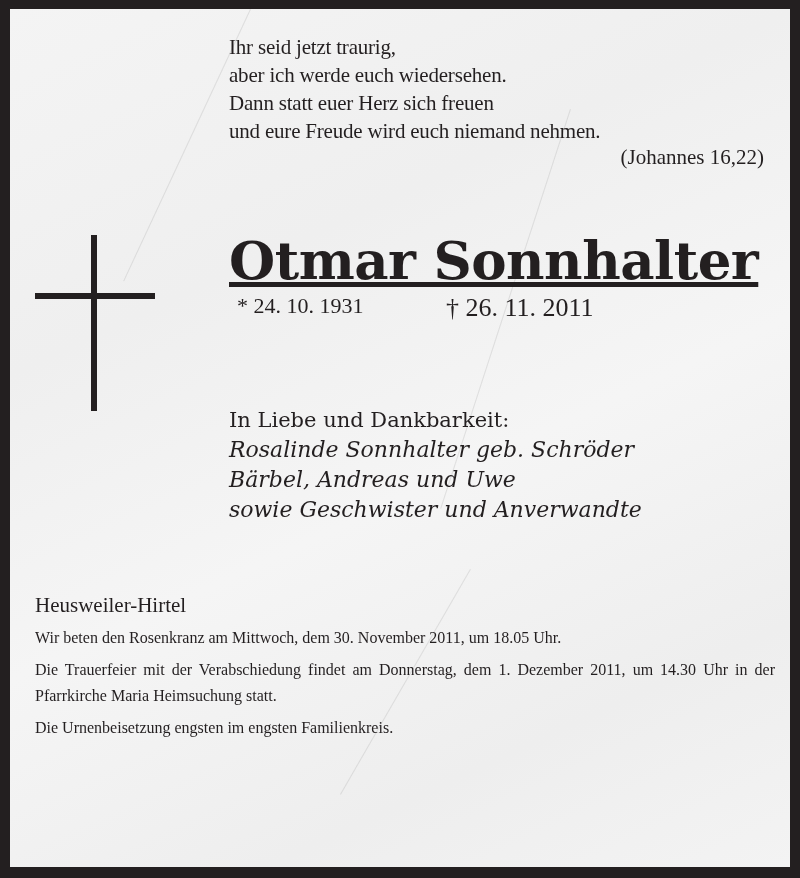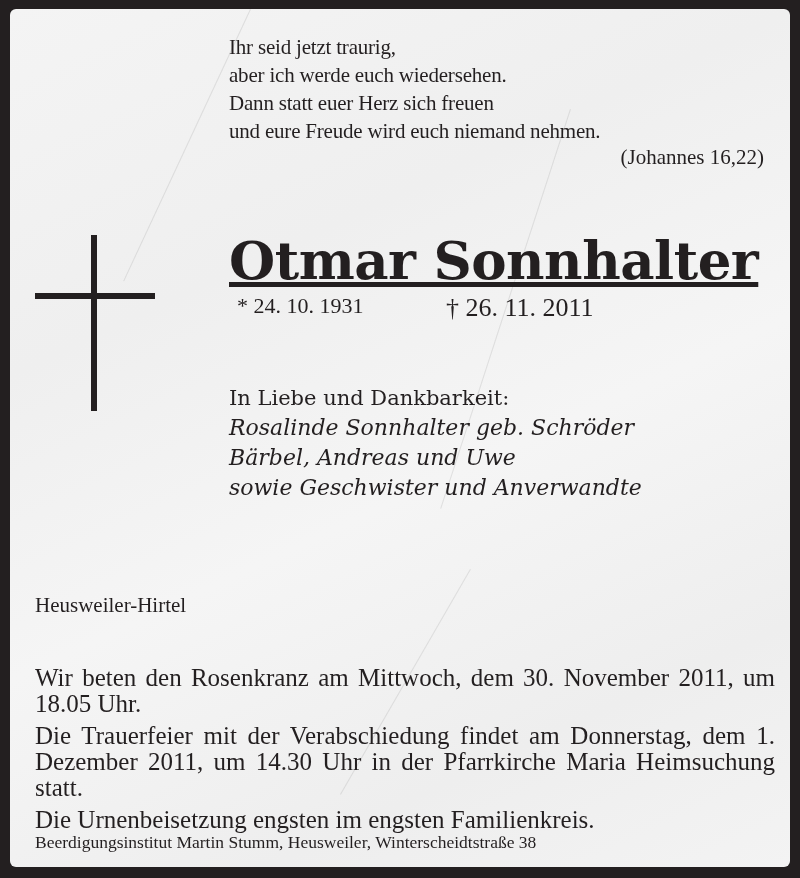--- a/index.html
+++ b/index.html
@@ -1,37 +1,36 @@
 <!DOCTYPE html>
 <html><head>
 <meta charset="utf-8">
 <style>
   html, body { margin:0; padding:0; }
   body { width:800px; height:878px; background:#231f20; position:relative; overflow:hidden; }
   .card {
     position:absolute; left:10px; top:9px; width:780px; height:858px;
     background: linear-gradient(155deg, #f4f4f4 0%, #efefef 30%, #f5f5f5 55%, #eeeeee 80%, #f3f3f3 100%);
     overflow:hidden;
-    border-radius:6px;
   }
   .vein { position:absolute; border-left:1px solid rgba(160,160,160,0.25); transform-origin:top left; }
   .serif { font-family:"DejaVu Serif", "Liberation Serif", serif; color:#231f20; }
   .cond { font-family:"Liberation Serif", serif; color:#231f20; }
   .verse { position:absolute; left:219px; top:24px; font-size:21px; line-height:28px; }
   .verse div { white-space:nowrap; letter-spacing:-0.2px; }
   .ref { position:absolute; right:26px; top:136px; font-size:21px;margin-left:17px; }
   .cross-v { position:absolute; left:81px; top:226px; width:6px; height:176px; background:#231f20; }
   .cross-h { position:absolute; left:25px; top:284px; width:120px; height:6px; background:#231f20; }
   .name { position:absolute; left:219px; top:220px; font-size:53px; font-weight:bold; letter-spacing:-0.5px; white-space:nowrap;text-decoration:underline; }
   .born { position:absolute; left:227px; top:284px; font-size:22px; white-space:nowrap; }
   .died { position:absolute; left:436px; top:284px; font-size:26px; white-space:nowrap; }
   .family { position:absolute; left:219px; top:374px; font-size:22px; line-height:30px; }
   .family .it { font-style:italic; white-space:nowrap; }
   .place { position:absolute; left:25px; top:584px; font-size:21px; }
-  .notice { position:absolute; left:25px; top:616px; width:740px; font-size:25px; line-height:26px;margin-top:40px; }
+  .notice { position:absolute; left:25px; top:616px; width:740px; font-size:16px; line-height:26px; }
   .notice p { margin:0 0 6px 0; text-align:justify; text-align-last:left; }
   .funeral { position:absolute; left:25px; top:823px; font-size:17.5px; white-space:nowrap; }
 </style>
 </head>
 <body>
 
 <div class="card">
   <div class="vein" style="left:240px;top:0;height:300px;transform:rotate(25deg);"></div>
   <div class="vein" style="left:560px;top:100px;height:420px;transform:rotate(18deg);"></div>
   <div class="vein" style="left:460px;top:560px;height:260px;transform:rotate(30deg);"></div>
@@ -47,28 +46,27 @@
   <div>
     <div class="cross-v"></div>
     <div class="cross-h"></div>
   </div>
 
   <div class="name serif">Otmar Sonnhalter</div>
   <div class="born cond">* 24. 10. 1931</div>
   <div class="died cond">† 26. 11. 2011</div>
 
   <div class="family serif">
-    <div style="font-size:21px;">In Liebe und Dankbarkeit:</div>
+    <div style="font-size:21px;margin-top:22px;">In Liebe und Dankbarkeit:</div>
     <div class="it">Rosalinde Sonnhalter geb. Schröder</div>
     <div class="it">Bärbel, Andreas und Uwe</div>
     <div class="it">sowie Geschwister und Anverwandte</div>
   </div>
 
   <div class="place cond">Heusweiler-Hirtel</div>
 
   <div class="notice cond">
     <p>Wir beten den Rosenkranz am Mittwoch, dem 30. November 2011, um 18.05 Uhr.</p>
     <p>Die Trauerfeier mit der Verabschiedung findet am Donnerstag, dem 1. Dezember 2011, um 14.30 Uhr in der Pfarrkirche Maria Heimsuchung statt.</p>
     <p>Die Urnenbeisetzung engsten im engsten Familienkreis.</p>
   </div>
 
-  <div class="funeral cond">Beerdigungsinstitut Martin Stumm, Heusweiler, Winterscheidtstraße 38</div>
 </div>
 
 </body></html>

